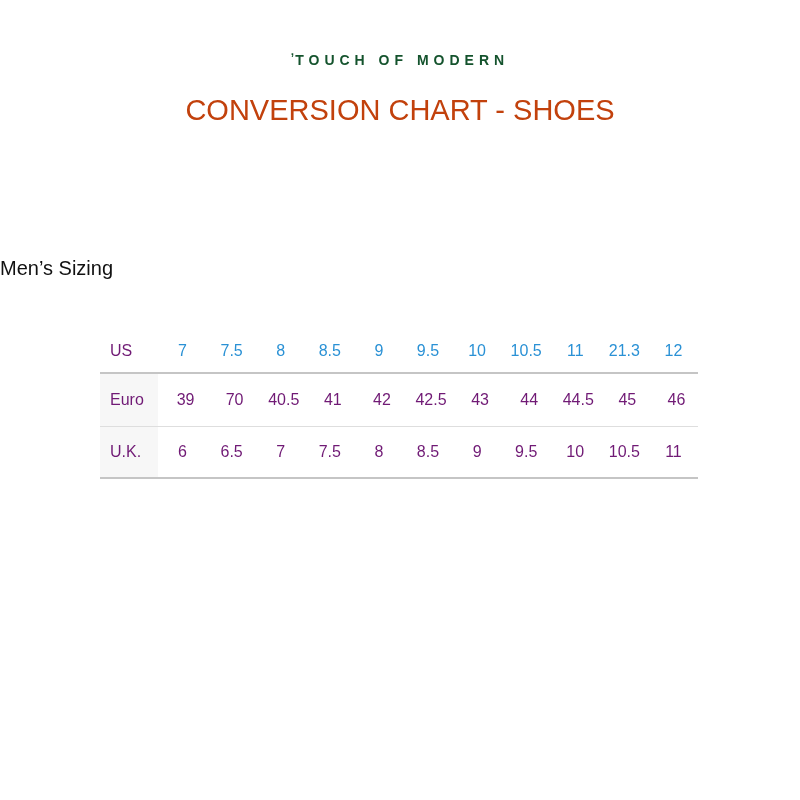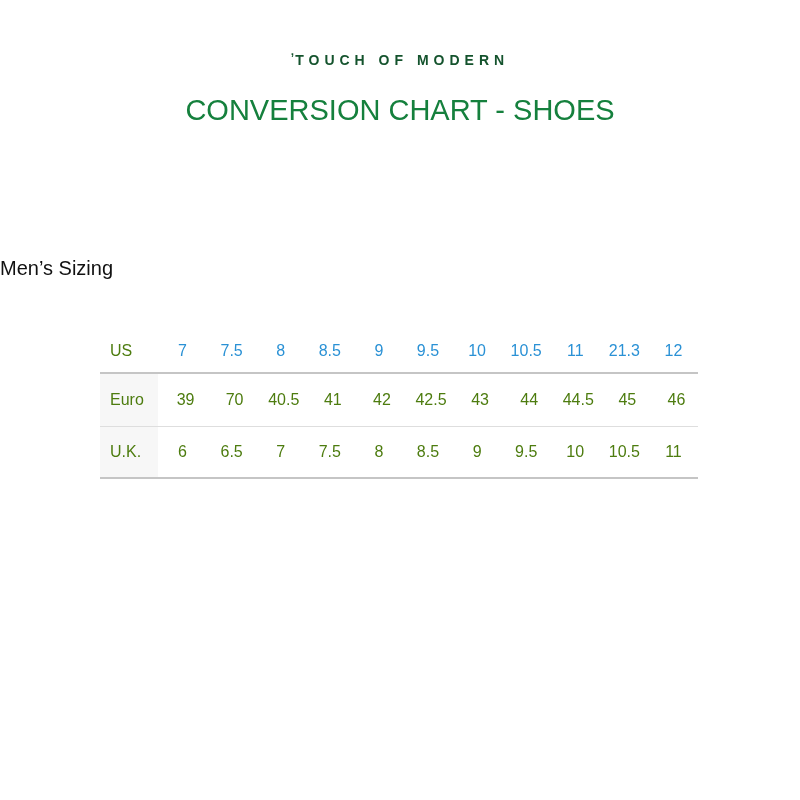--- a/index.html
+++ b/index.html
@@ -40,21 +40,21 @@
   }
   .page-title {
     position: absolute;
     top: 94px;
     left: 0;
     width: 100%;
     text-align: center;
     font-size: 29px;
     font-weight: 500;
     letter-spacing: 0px;
-    color: #15803d;
+    color: #c2410c;
     white-space: nowrap;
   }
   .section-title {
     position: absolute;
     top: 257px;
     left: 0;
     width: 100%;
     text-align: left;
     font-size: 20px;
     color: #111111;
@@ -71,21 +71,21 @@
     align-items: stretch;
   }
   .t-row.r-us   { height: 42px; border-bottom: 2px solid #c5c5c5; }
   .t-row.r-euro { height: 52px; border-bottom: 1px solid #dedede; gap: 6px; }
   .t-row.r-uk   { height: 50px; border-bottom: 2px solid #c5c5c5; }
   .cell {
     display: flex;
     align-items: center;
     justify-content: center;
     font-size: 16px;
-    color: #4d7c0f;
+    color: #701a75;
   }
   .cell.label {
     justify-content: flex-start;
     padding-left: 10px;
   }
   .r-euro .cell.label,
   .r-uk .cell.label {
     background: #f7f7f7;
   }
   .r-us .cell.val {

